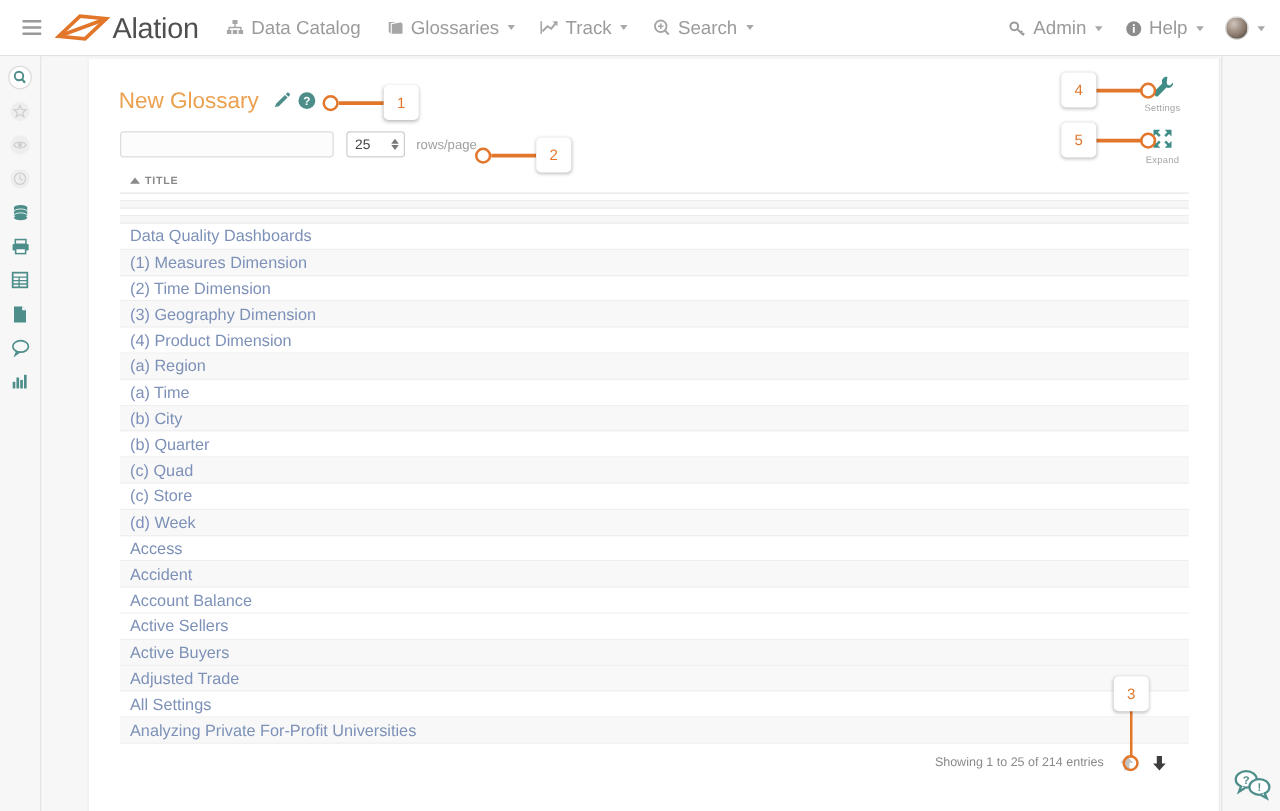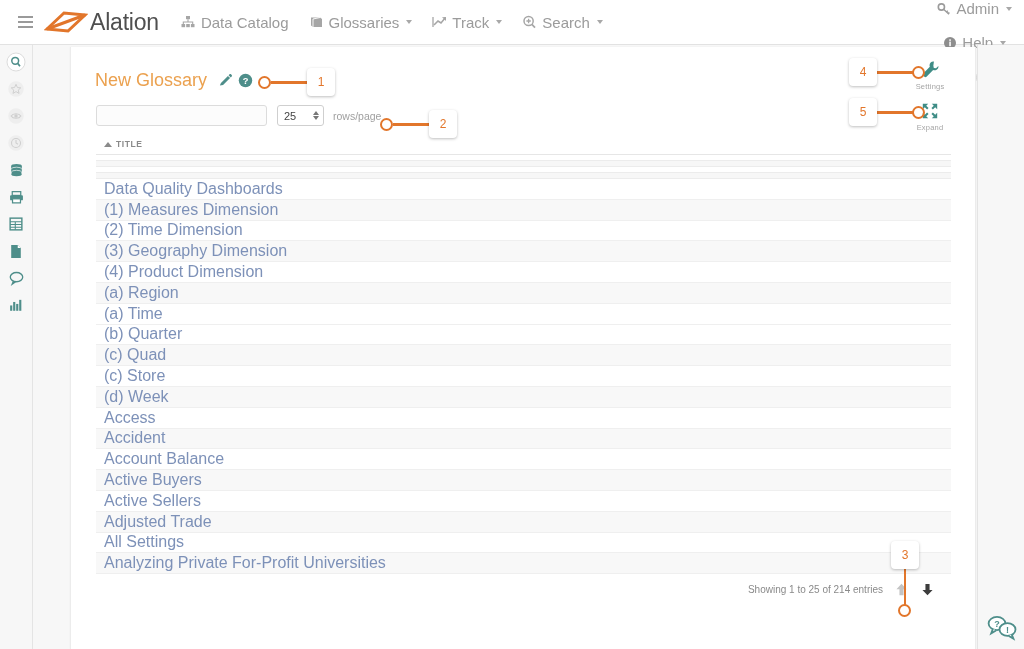--- a/index.html
+++ b/index.html
@@ -26,21 +26,21 @@
   .brand-text { font-size: 23px; color: #4f4f4f; letter-spacing: -0.2px; margin-left: 2px; }
 
   .nav-items { display: flex; align-items: center; margin-left: 22px; gap: 20px; }
   .nav-item { display: flex; align-items: center; gap: 5px; color: #9b9b9b;
     font-size: 15px; cursor: pointer; white-space: nowrap; }
   .nav-item .nic { display: inline-flex; width: 15px; height: 15px; align-items: center; justify-content: center; }
   .caret { width: 0; height: 0; border-left: 3.5px solid transparent;
     border-right: 3.5px solid transparent; border-top: 4px solid #a8a8a8; margin-left: 2px; }
 
   .nav-right { position: absolute; right: 12px; top: 0; height: 45px;
-    display: flex; align-items: center; gap: 17px; flex-direction: column; }
+    display: flex; align-items: center; gap: 17px; }
   .avatar { width: 19px; height: 19px; border-radius: 50%;
     background: radial-gradient(circle at 35% 30%, #cfc4bb 0%, #8d7b6e 55%, #3e3730 100%);
     border: 1px solid #d8d8d8; }
 
   
   .rail {
     position: absolute; top: 45px; left: 0; width: 33px; height: 604px;
     background: #f7f7f7; border-right: 1px solid #e4e4e4;
     display: flex; flex-direction: column; align-items: center; padding-top: 6px;
   }
@@ -92,21 +92,21 @@
   .sort-arrow { width: 0; height: 0; border-left: 4px solid transparent;
     border-right: 4px solid transparent; border-bottom: 5px solid #8a8a8a; }
   .th-label { font-size: 8.5px; letter-spacing: 0.6px; color: #8a8a8a; font-weight: bold; }
 
   .filler-row { height: 6px; border-bottom: 1px solid #ececec; }
   .filler-row.alt { background: #f7f7f7; }
 
   .data-row { height: 20.8px; display: flex; align-items: center;
     padding-left: 8px; border-bottom: 1px solid #efefef; cursor: pointer; }
   .data-row.alt { background: #f8f8f8; }
-  .data-row .cell { font-size: 16px; color: #7d91b8; }
+  .data-row .cell { font-size: 13px; color: #7d91b8; }
 
   .table-foot { display: flex; align-items: center; justify-content: flex-end;
     gap: 11px; padding: 8px 16px 0 0; width: 855px; margin-left: 25px; }
   .foot-text { font-size: 10px; color: #8a8a8a; }
   .pg-btn { cursor: pointer; display: inline-flex; }
 
   
   .tools { position: absolute; right: 18px; top: 13px; width: 54px; }
   .tool { display: flex; flex-direction: column; align-items: center;
     margin-bottom: 11px; cursor: pointer; }
@@ -357,20 +357,23 @@
           </div>
           <div class="data-row">
             <span class="cell">(4) Product Dimension</span>
           </div>
           <div class="data-row alt">
             <span class="cell">(a) Region</span>
           </div>
           <div class="data-row">
             <span class="cell">(a) Time</span>
           </div>
+          <div class="data-row alt">
+            <span class="cell">(b) City</span>
+          </div>
           <div class="data-row">
             <span class="cell">(b) Quarter</span>
           </div>
           <div class="data-row alt">
             <span class="cell">(c) Quad</span>
           </div>
           <div class="data-row">
             <span class="cell">(c) Store</span>
           </div>
           <div class="data-row alt">
@@ -378,25 +381,25 @@
           </div>
           <div class="data-row">
             <span class="cell">Access</span>
           </div>
           <div class="data-row alt">
             <span class="cell">Accident</span>
           </div>
           <div class="data-row">
             <span class="cell">Account Balance</span>
           </div>
+          <div class="data-row">
+            <span class="cell">Active Sellers</span>
+          </div>
           <div class="data-row alt">
             <span class="cell">Active Buyers</span>
-          </div>
-          <div class="data-row">
-            <span class="cell">Active Sellers</span>
           </div>
           <div class="data-row alt">
             <span class="cell">Adjusted Trade</span>
           </div>
           <div class="data-row">
             <span class="cell">All Settings</span>
           </div>
           <div class="data-row alt">
             <span class="cell">Analyzing Private For-Profit Universities</span>
           </div>

